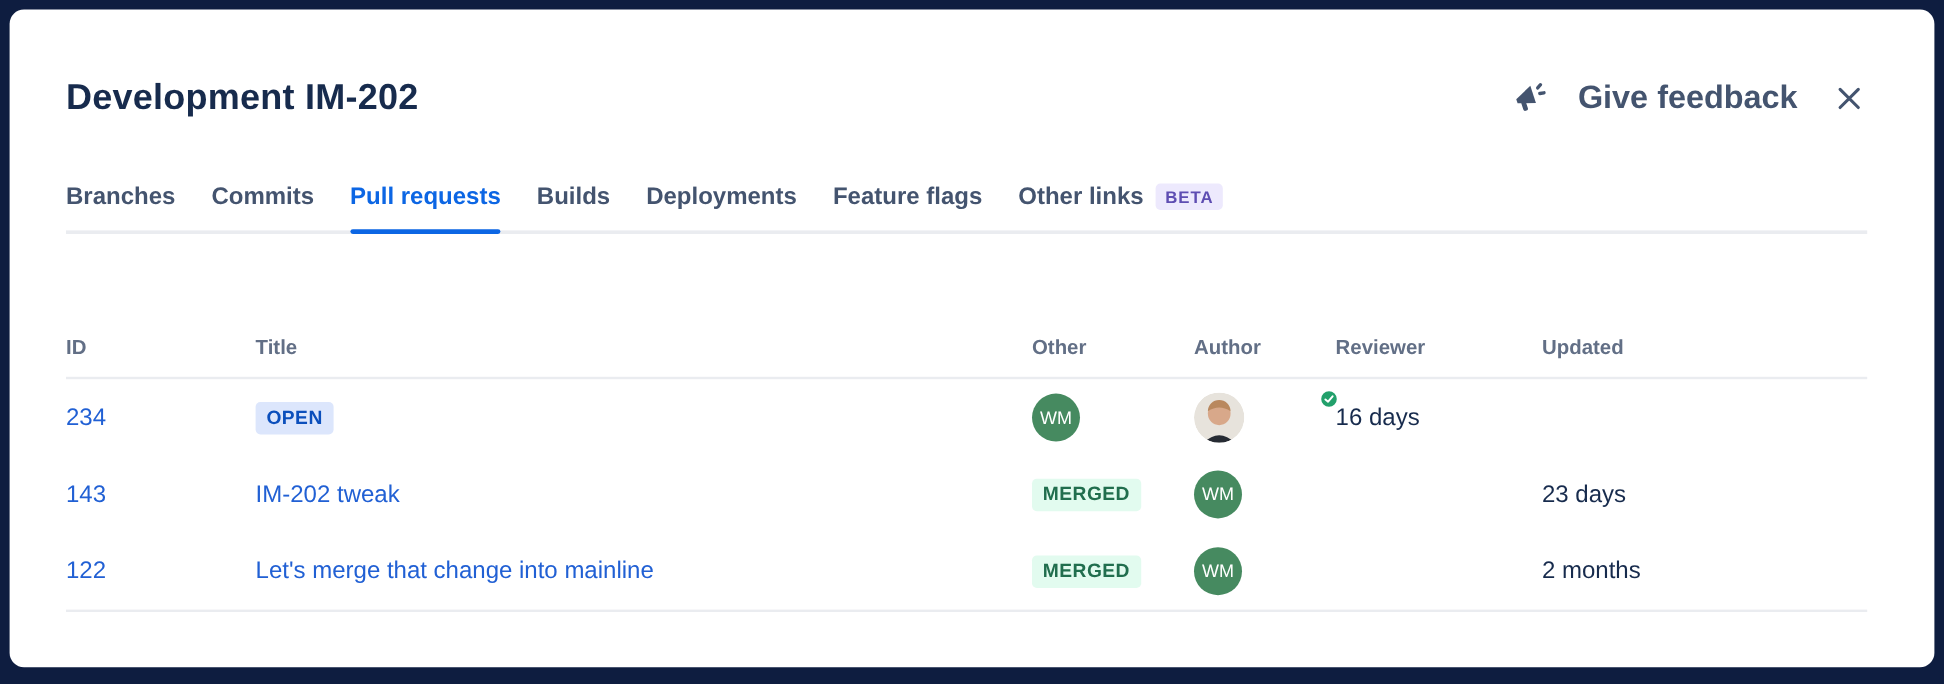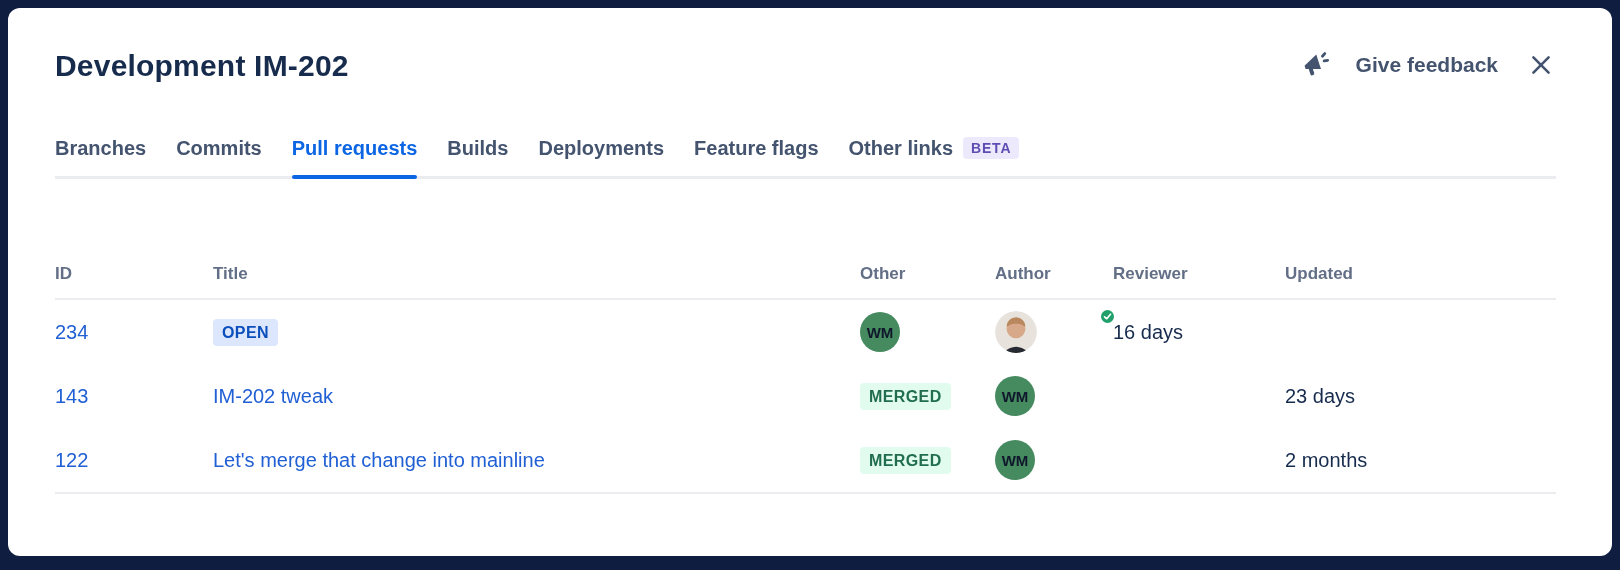--- a/index.html
+++ b/index.html
@@ -12,32 +12,32 @@
   }
   .dialog-card {
     position: absolute;
     left: 8px; top: 8px; right: 8px; bottom: 14px;
     background: #ffffff;
     border-radius: 12px;
     padding: 40px 56px 0 47px;
   }
   
   .dialog-header {
-    display: flex; align-items: flex-start; justify-content: space-between;
+    display: flex; align-items: flex-start; justify-content: space-between; margin-top: 16px;
   }
   .dialog-title {
     font-size: 30px; font-weight: 700; color: #172B4D; line-height: 36px;
     letter-spacing: 0.2px;
   }
   .header-actions { display: flex; align-items: center; gap: 28px; margin-top: 2px; }
   .feedback-btn {
     display: flex; align-items: center; gap: 26px;
     background: none; border: none; cursor: pointer;
     font-family: "Liberation Sans", sans-serif;
-    font-size: 21px; font-weight: 700; color: #44546F;
+    font-size: 27px; font-weight: 700; color: #44546F;
   }
   .close-btn {
     background: none; border: none; cursor: pointer; padding: 2px;
     display: flex; align-items: center;
   }
   
   .tabs {
     display: flex; gap: 30px; margin-top: 50px;
     border-bottom: 3px solid #EAECF0;
   }
@@ -80,22 +80,22 @@
   .cell-text { font-size: 20px; color: #172B4D; }
   .lozenge {
     display: inline-block;
     font-size: 16px; font-weight: 700; letter-spacing: 0.4px;
     border-radius: 4px; padding: 4px 9px; line-height: 19px;
   }
   .lozenge[data-status="open"]   { background: #DCE6FC; color: #0B4FBC; }
   .lozenge[data-status="merged"] { background: #E2FBEF; color: #216E4E; }
   .avatar-initials {
     width: 40px; height: 40px; border-radius: 50%;
-    background: #468A60; color: #0f172a;
-    font-size: 15px; font-weight: 700;
+    background: #468A60; color: #ffffff;
+    font-size: 15px; font-weight: 400;
     display: flex; align-items: center; justify-content: center;
     cursor: pointer;
   }
   .reviewer-wrap { position: relative; width: 44px; height: 44px; cursor: pointer; }
   .reviewer-photo { border-radius: 50%; display: block; }
   .check-badge {
     position: absolute; top: -3px; right: -3px;
     width: 17px; height: 17px; border-radius: 50%;
     background: #22A06B; border: 2px solid #ffffff;
     display: flex; align-items: center; justify-content: center;

